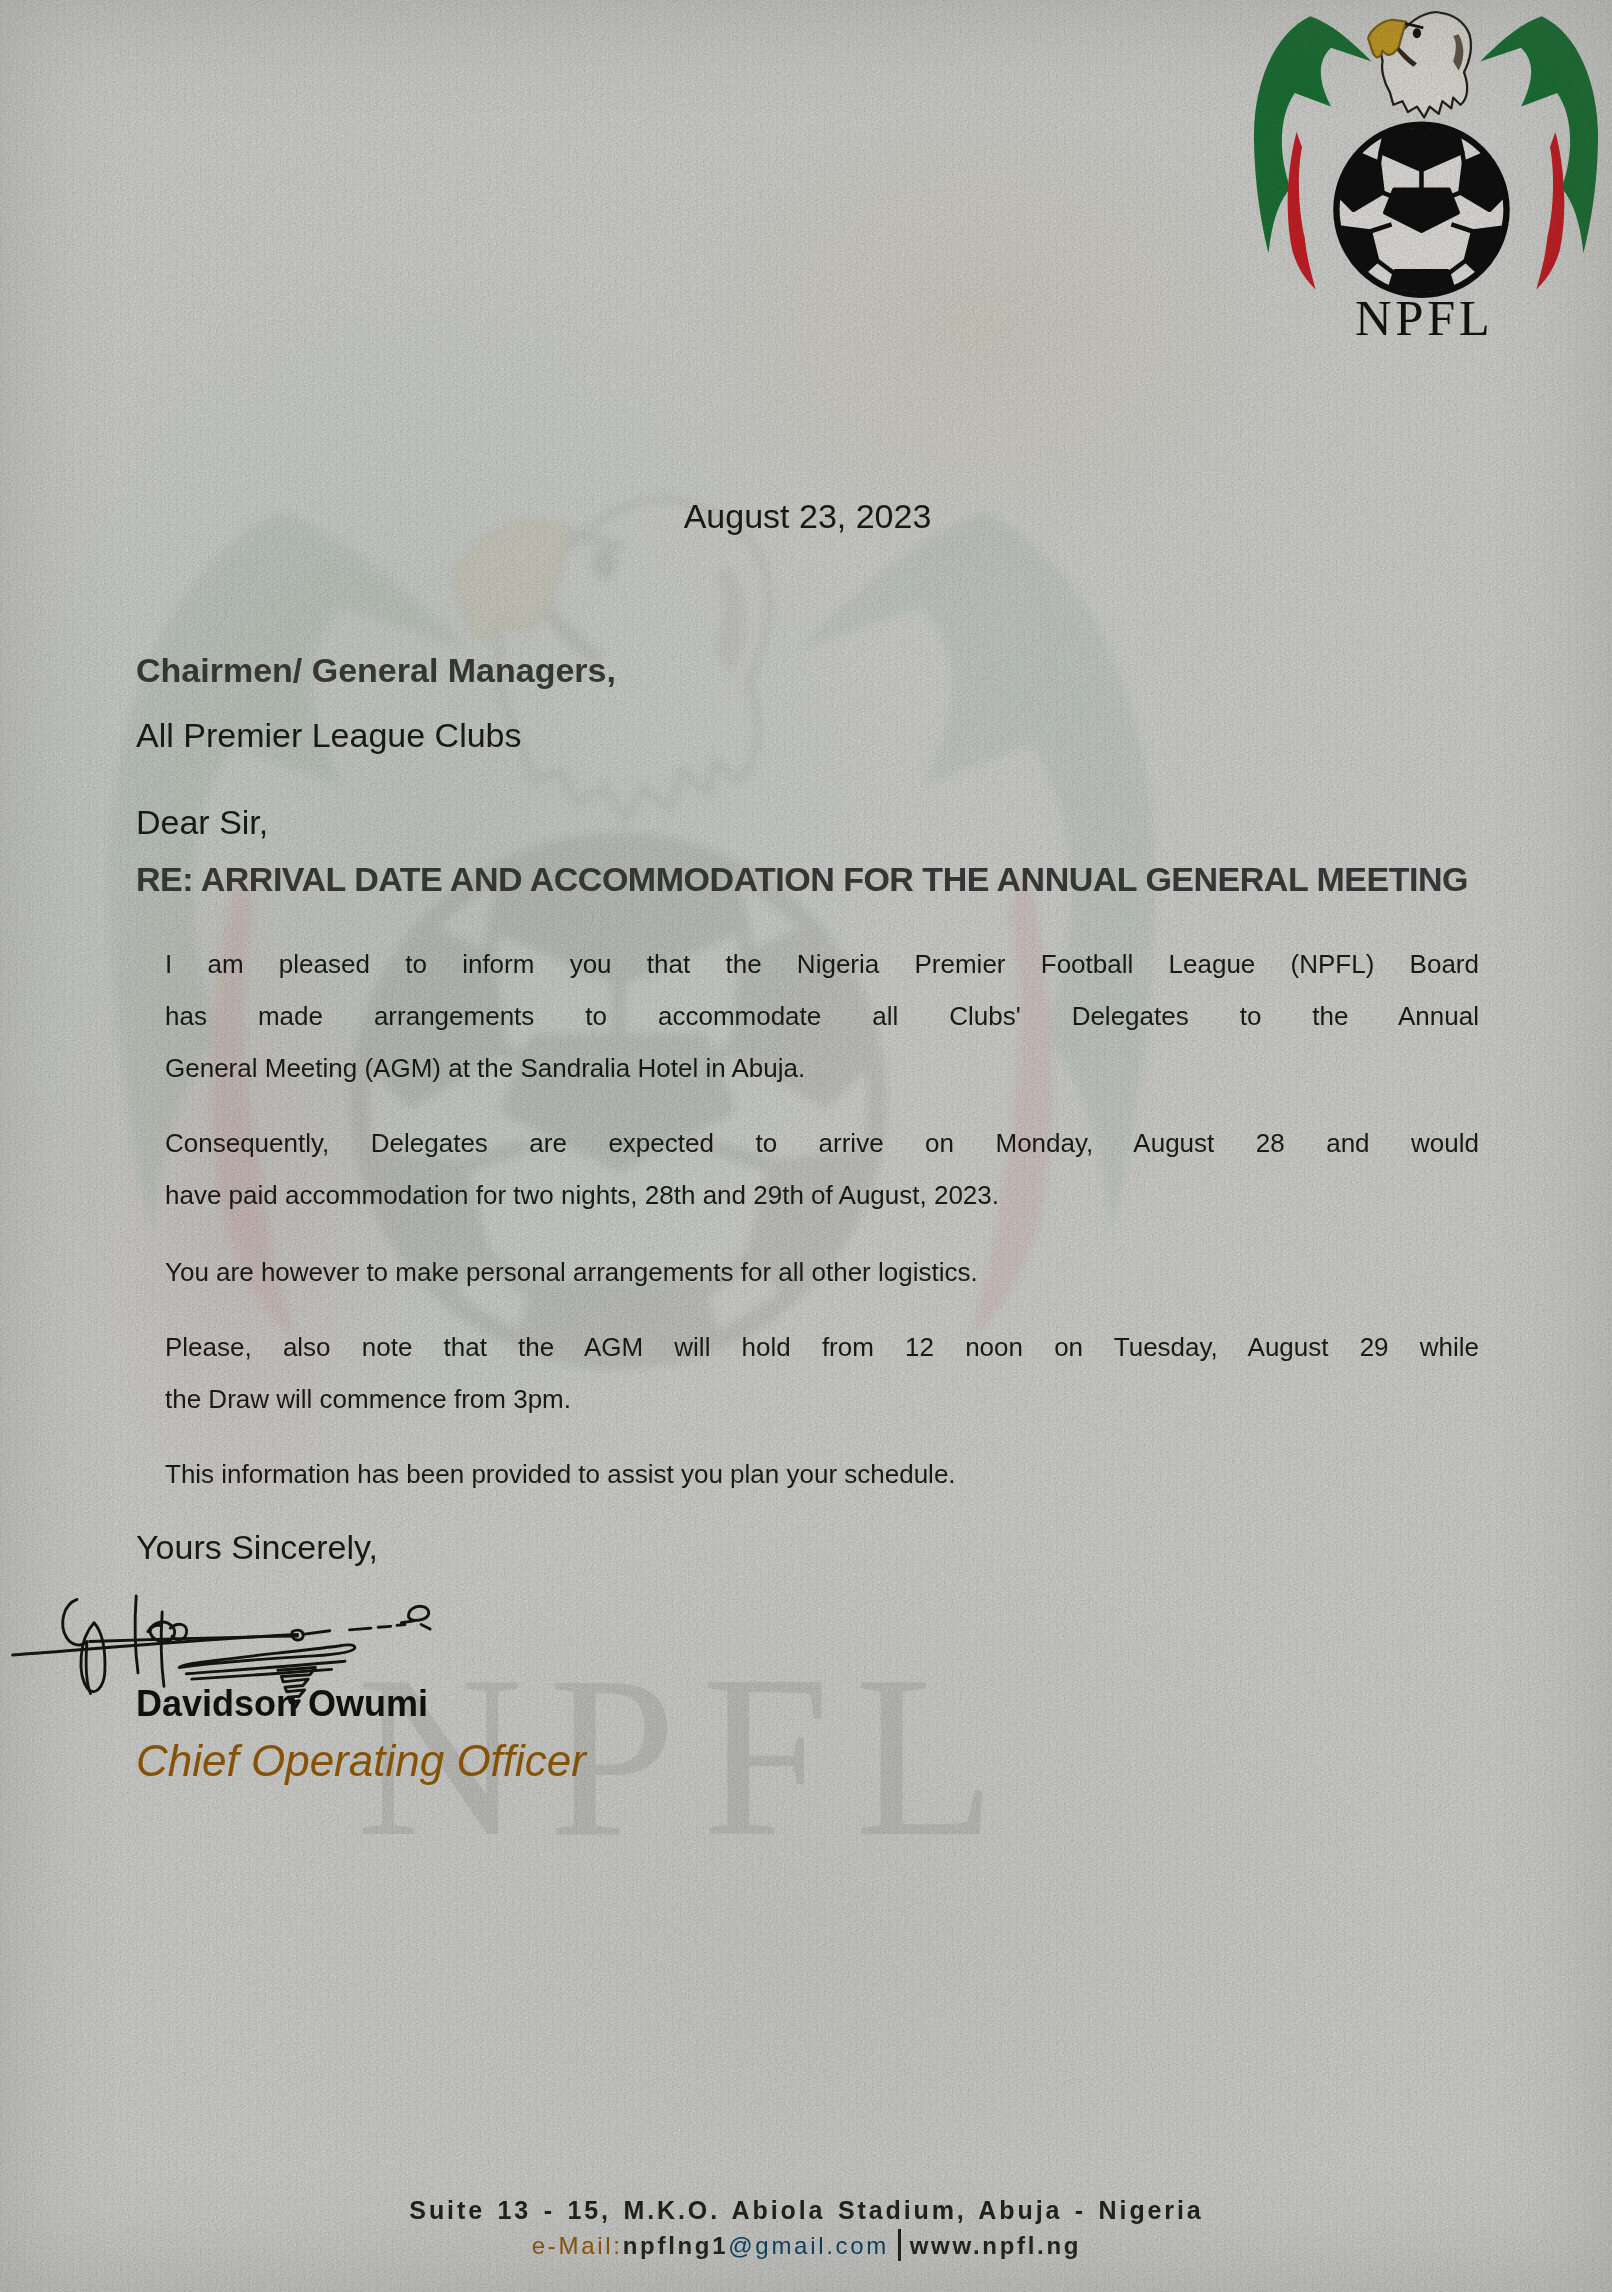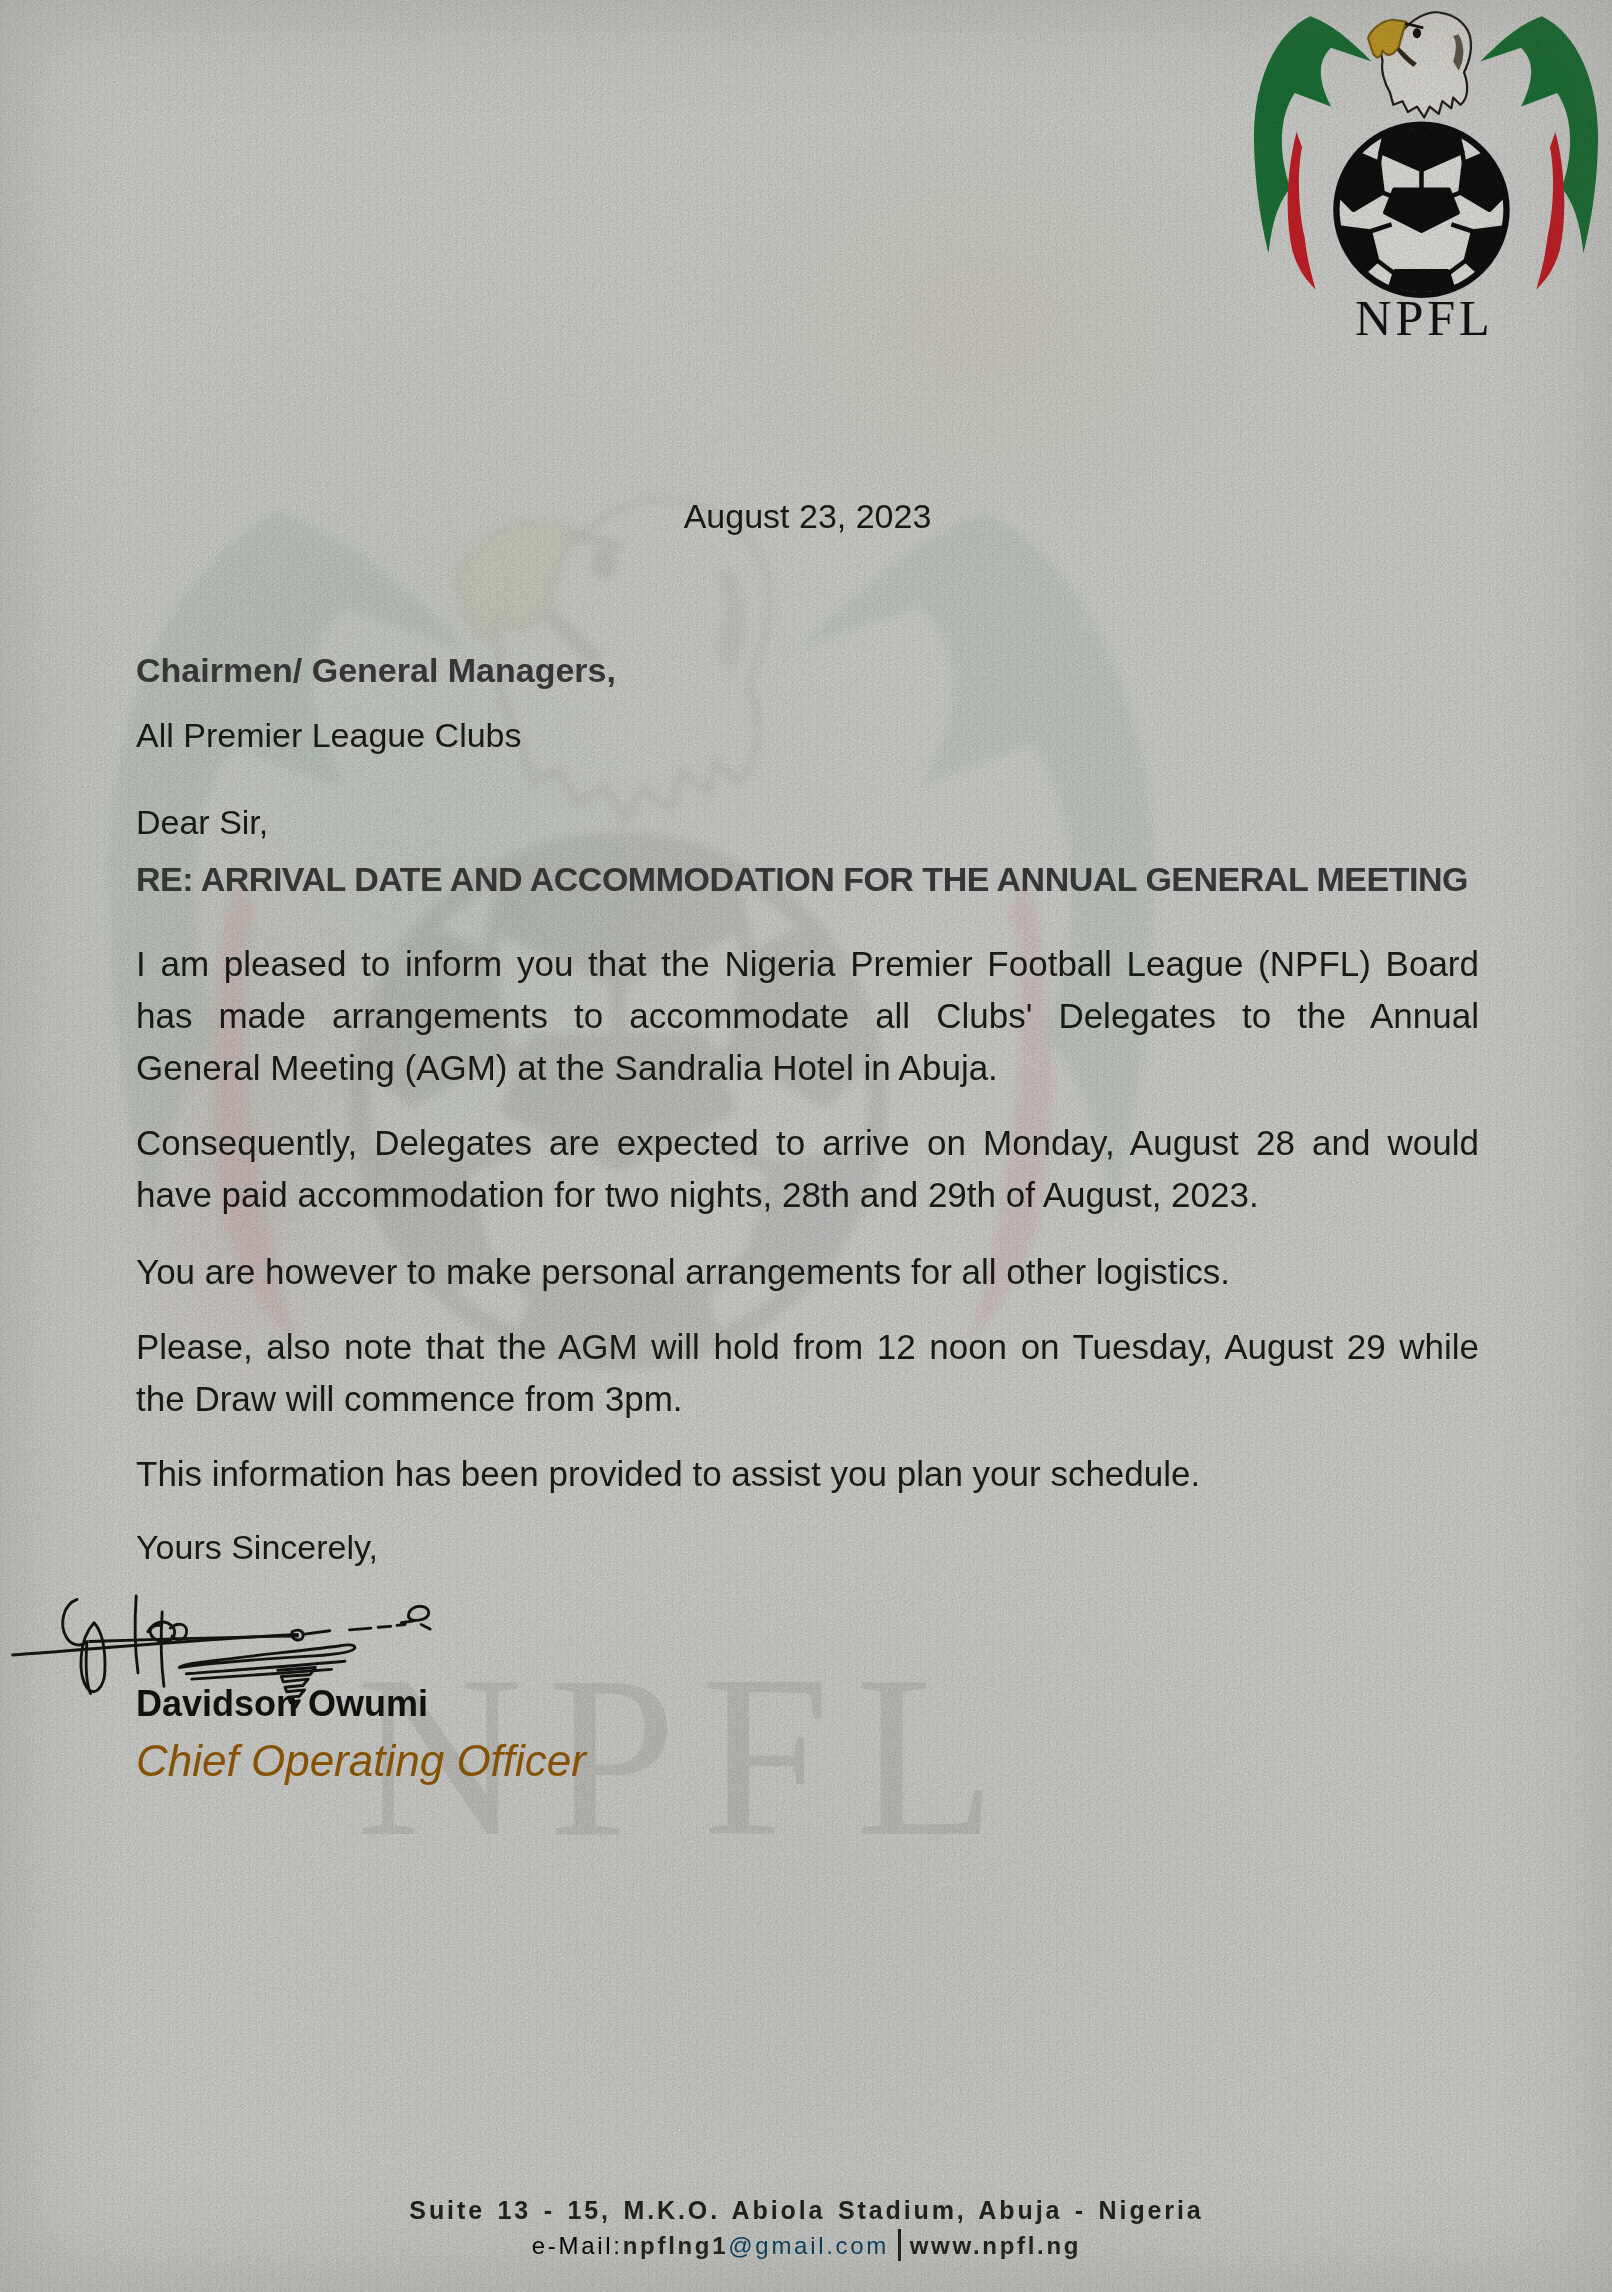--- a/index.html
+++ b/index.html
@@ -33,34 +33,34 @@
   .logo{position:absolute; left:1245px; top:5.4px; width:362px; height:339px;}
   
   .content{position:absolute; left:136px; top:490px; width:1343px;}
   .line{font-size:34px; line-height:52px;}
   .b{font-weight:bold; color:#404040;}
   .date{margin-top:0;text-align:center;}
   .recip1{margin-top:102px;}
   .recip2{margin-top:12.5px;}
   .salutation{margin-top:35px;}
   .subject{margin-top:5px; white-space:nowrap; letter-spacing:-0.5px; font-size:34px; line-height:52px;}
-  .para{margin-top:23px; font-size:35px; line-height:52px;}
+  .para{margin-top:23px; font-size:26px; line-height:52px;margin-left:29px;}
   .para.first{margin-top:33px;}
   .para.p3{margin-top:25px;}
   .jl{text-align:justify; text-align-last:justify;}
   .jl.last{text-align-last:left;}
   .closing{margin-top:21.5px;}
   .signer-name{margin-top:105px; font-size:36px; line-height:52px; font-weight:bold; color:#131311;}
   .signer-title{margin-top:4.5px; font-size:44px; line-height:52px; font-weight:normal; font-style:italic; color:#a16207;}
   .signature{position:absolute; left:0; top:1585px; pointer-events:none;}
   
   .footer{position:absolute; left:0; top:2192px; width:100%; text-align:center; color:#262624;}
   .footer .l1{font-size:25px; font-weight:bold; letter-spacing:2.9px; word-spacing:2.7px; line-height:36px;}
   .footer .l2{font-size:24px; letter-spacing:2.7px; line-height:36px;}
-  .footer .lab{font-weight:normal; color:#000000;}
+  .footer .lab{font-weight:normal; color:#a16207;}
   .footer .strong{font-weight:bold;}
   .footer .reg{font-weight:normal; color:#0c4a6e;}
   .footer .bar{display:inline-block; width:2.7px; height:32px; background:#222; vertical-align:-7.2px; margin:0 9px;}
 </style>
 </head>
 <body>
 
 <div class="page">
 
   <svg width="0" height="0" style="position:absolute" aria-hidden="true">

